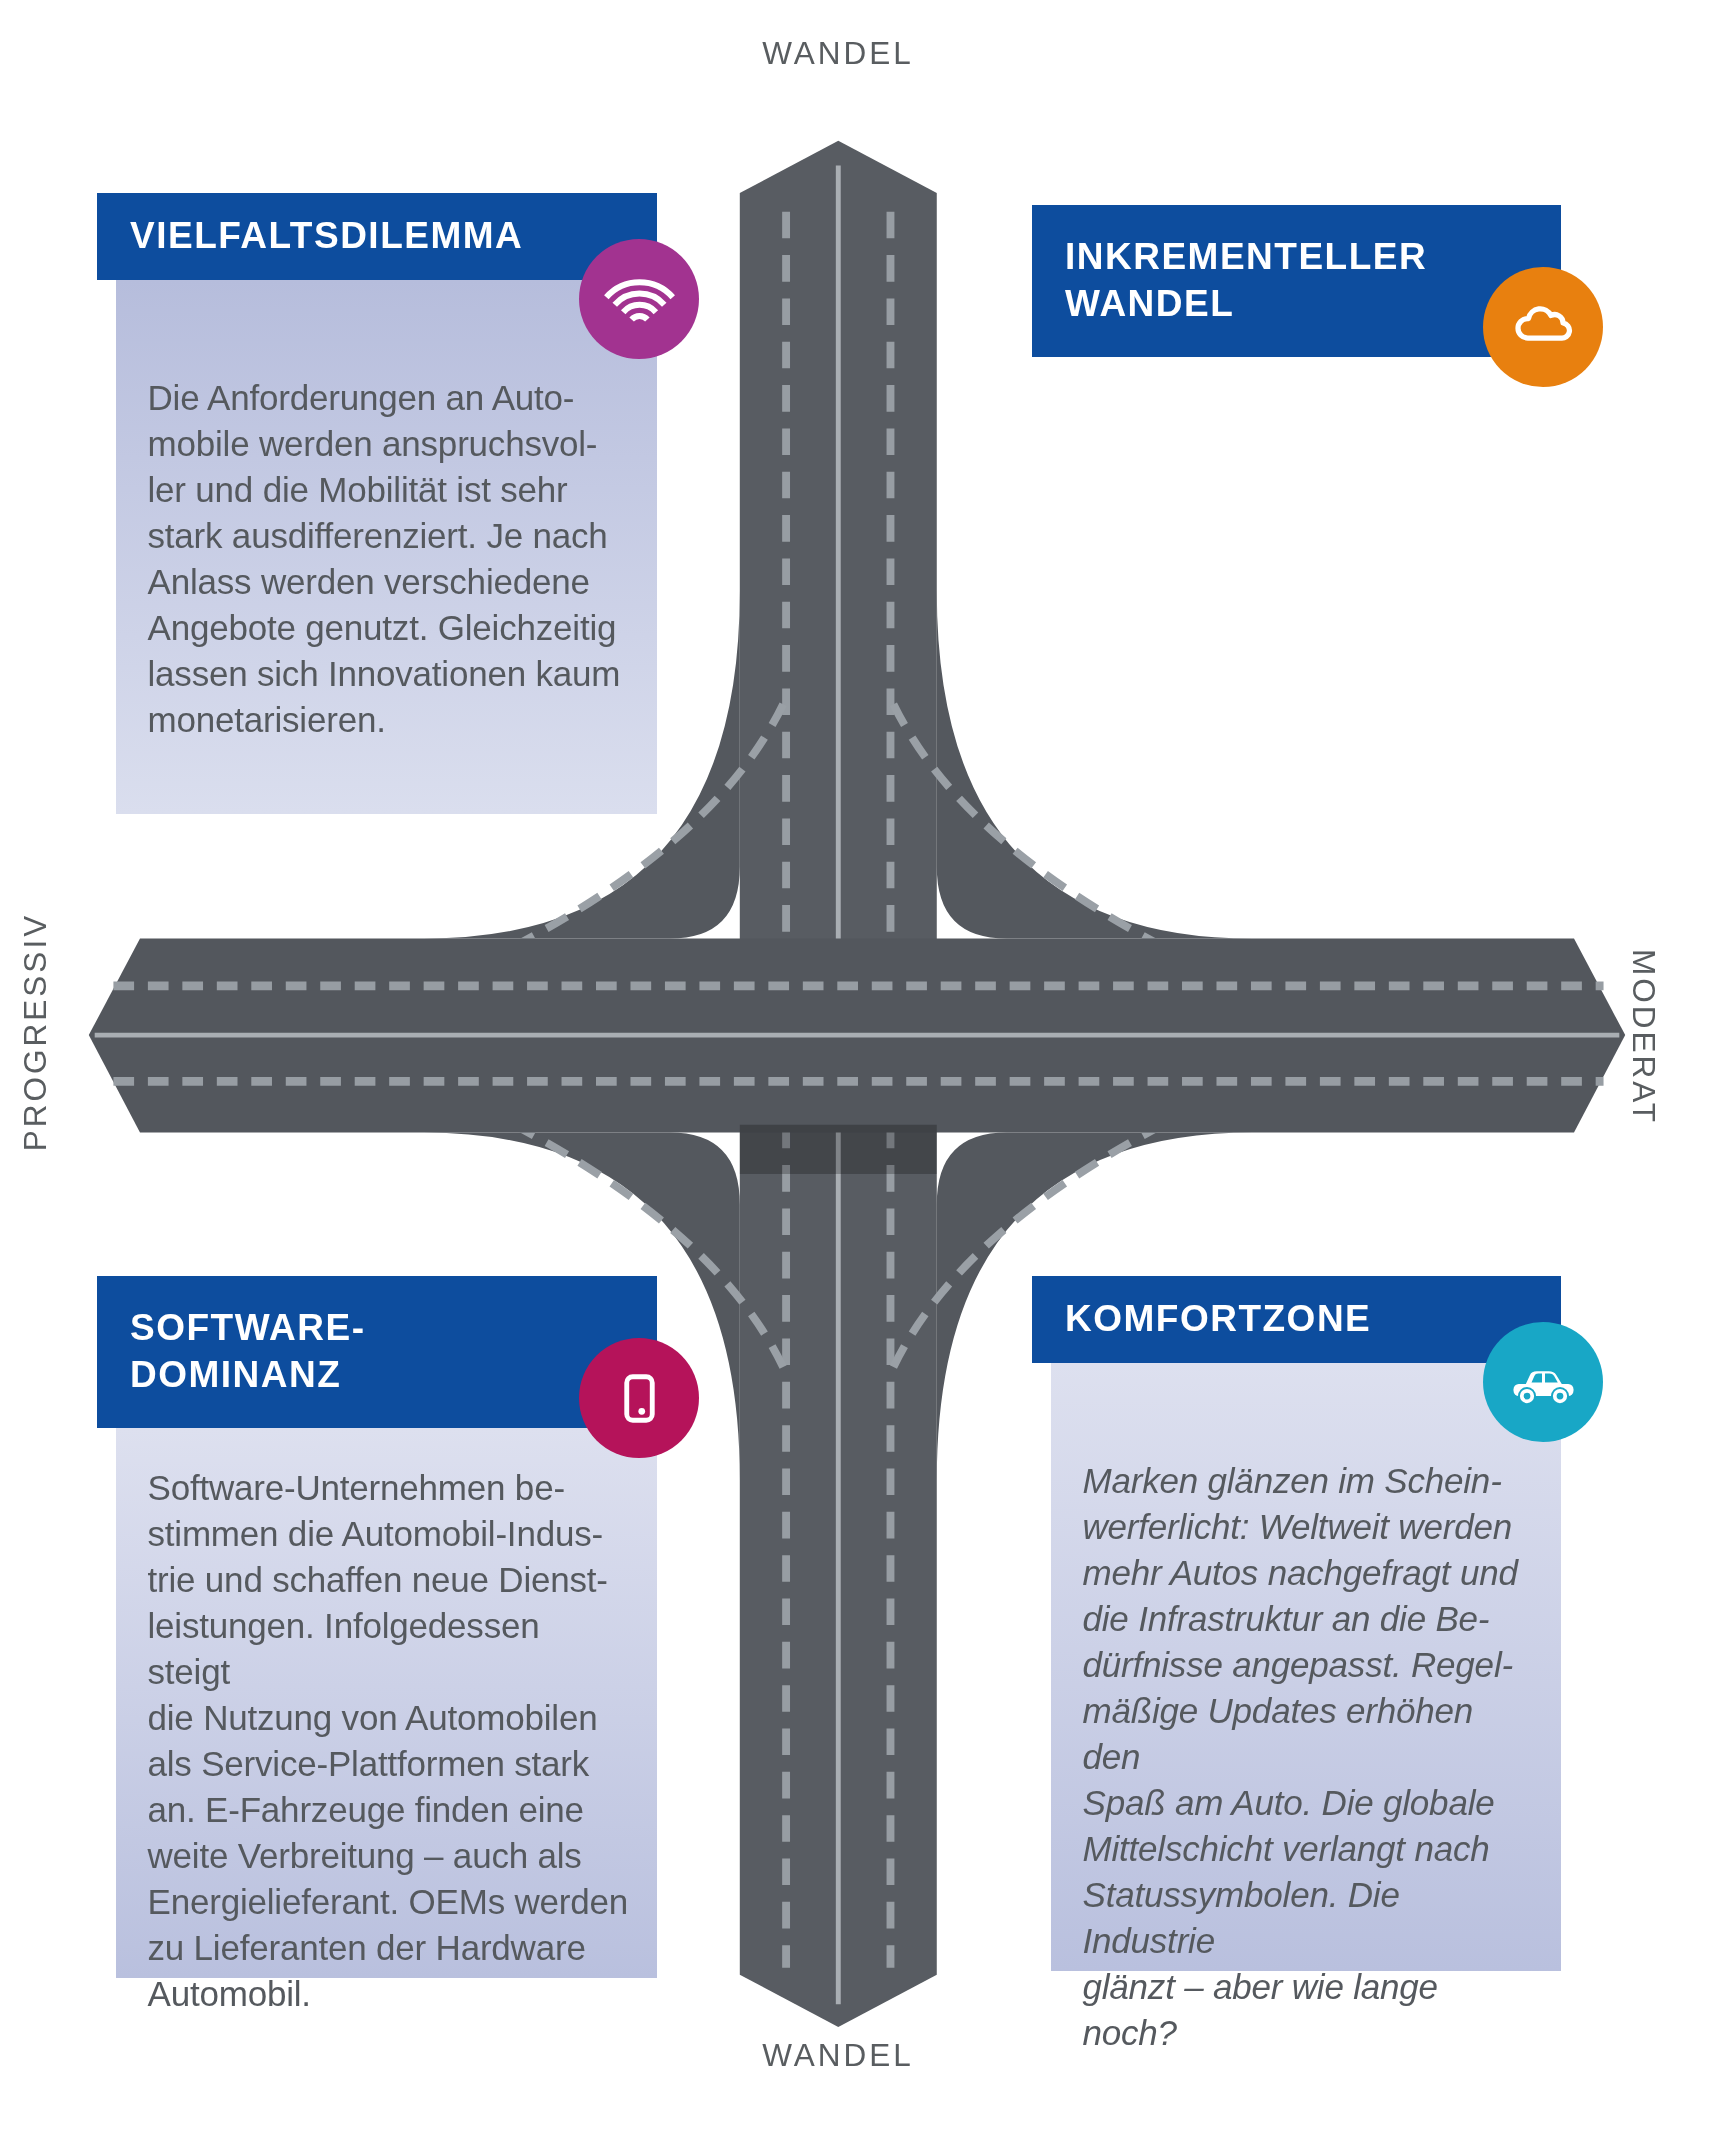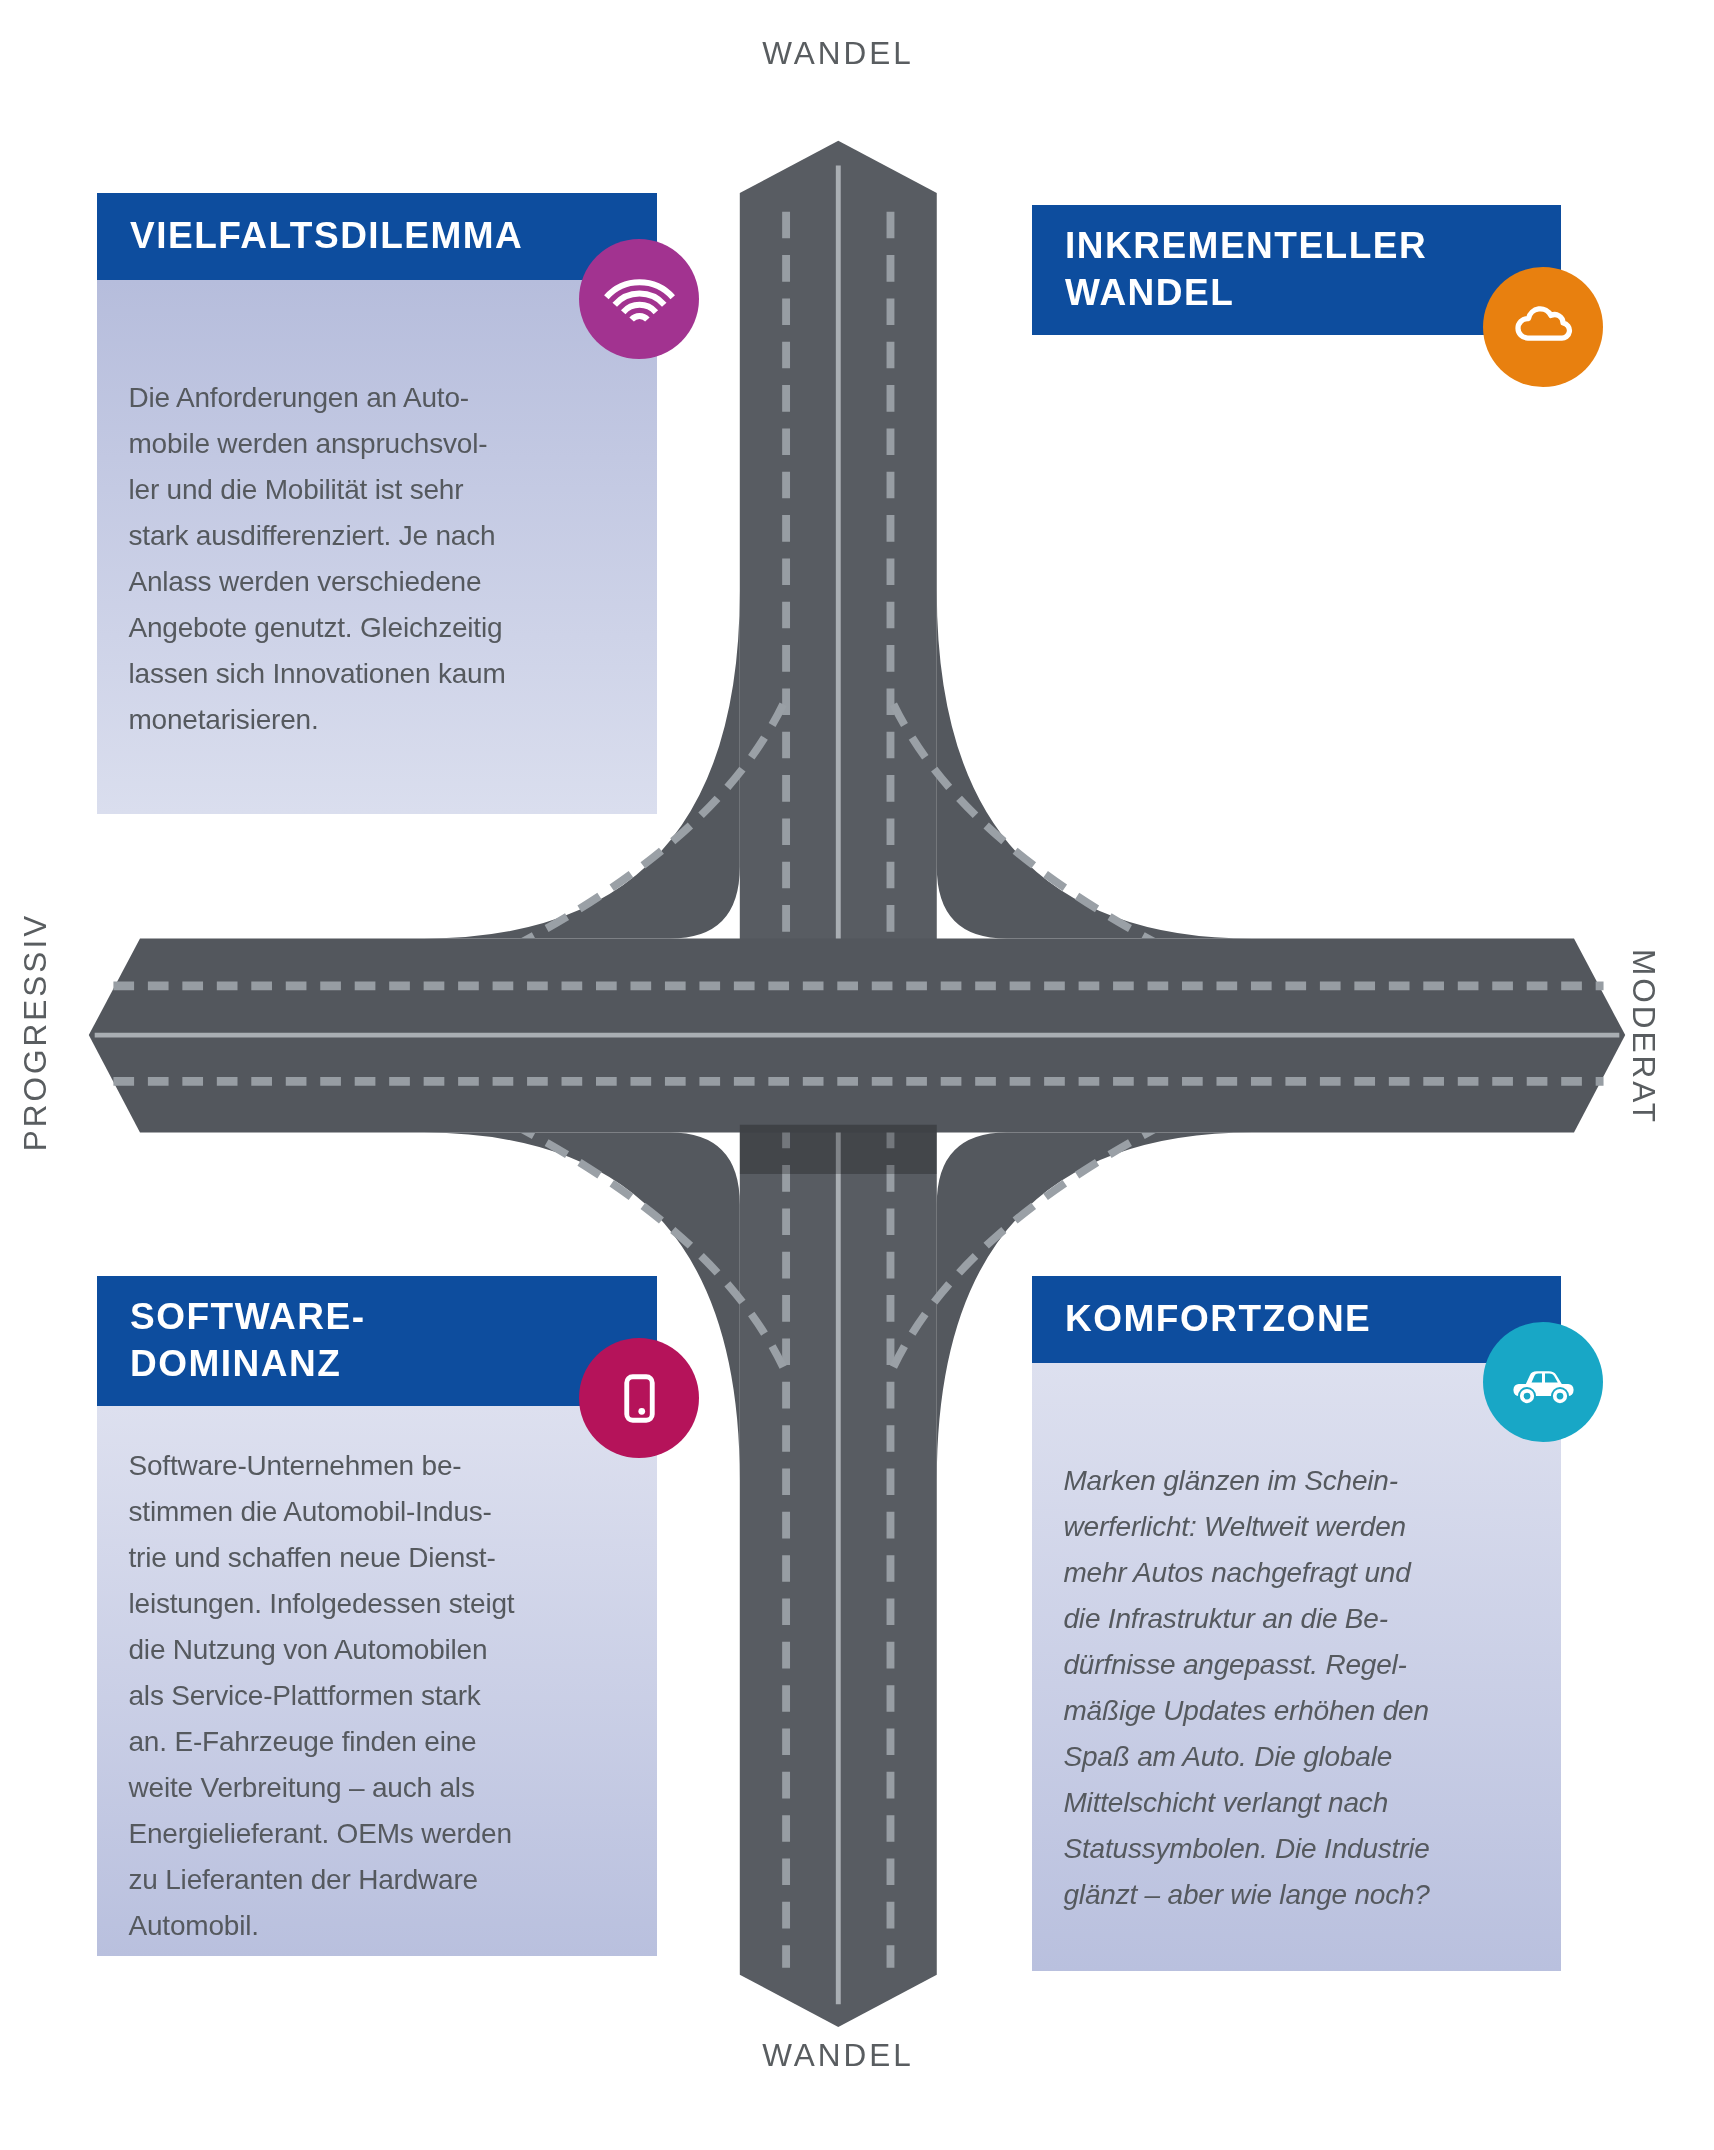--- a/index.html
+++ b/index.html
@@ -26,25 +26,25 @@
   #card-tr { left:1032px; top:205px;  width:529px; height:613px; }
   #card-bl { left:97px;   top:1276px; width:560px; height:694px; }
   #card-br { left:1032px; top:1276px; width:529px; height:898px; }
 
   .card-header {
     background:#0d4d9e; color:#ffffff; font-weight:bold; font-size:37px;
     letter-spacing:1.5px; line-height:1.26; display:flex; align-items:center;
     padding-left:33px; white-space:pre-line;
   }
   #card-tl .card-header, #card-br .card-header { height:87px; }
-  #card-tr .card-header, #card-bl .card-header { height:130px; }
+  #card-tr .card-header, #card-bl .card-header { height:152px; }
 
   .card-body {
-    color:#55595e; font-size:28px; line-height:46px; white-space:pre-line;
-    padding-left:31.5px; padding-right:27.6px; letter-spacing:-0.2px;
+    color:#55595e; font-size:35px; line-height:46px; white-space:pre-line;
+    padding-left:31.5px; padding-right:27.6px; letter-spacing:-0.2px;margin-left:19px;
   }
   #card-tl .card-body { height:439px; padding-top:95px;
     background:linear-gradient(180deg,#b6bddc 0%,#dadeee 100%); }
   #card-tr .card-body { height:428px; padding-top:55px;
     background:linear-gradient(180deg,#b6bddc 0%,#dadeee 100%); }
   #card-bl .card-body { height:513px; padding-top:37px;
     background:linear-gradient(180deg,#dde0ef 0%,#b9c0de 100%); }
   #card-br .card-body { height:513px; padding-top:95px;
     background:linear-gradient(180deg,#dde0ef 0%,#b9c0de 100%);font-style:italic; }
 

